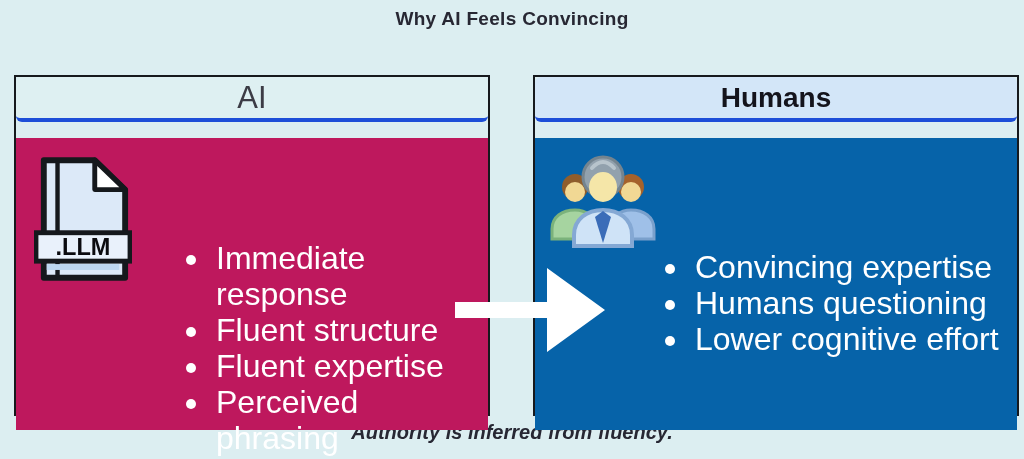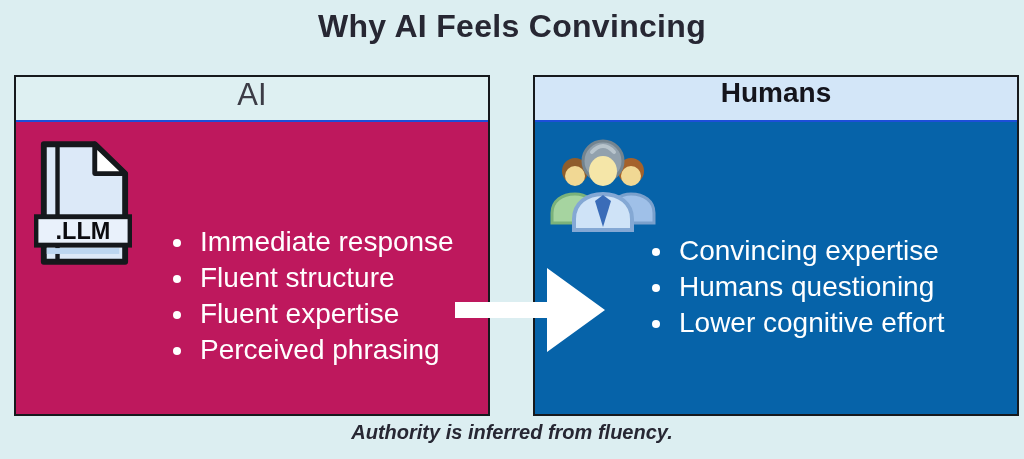--- a/index.html
+++ b/index.html
@@ -11,54 +11,55 @@
     font-family: "Liberation Sans", sans-serif;
     overflow: hidden;
   }
   .title {
     position: absolute;
     top: 8px;
     left: 0;
     right: 0;
     margin: 0;
     text-align: center;
-    font-size: 32px;
+    font-size: 19px;
     font-weight: 700;
     color: #272733;
     letter-spacing: 0.3px;
   }
   .panel {
     position: absolute;
     top: 75px;
     height: 341px;
     border: 2px solid #16191d;
     box-sizing: border-box;
     z-index: 1;
   }
   .panel-ai { left: 14px; width: 476px; }
   .panel-humans { left: 533px; width: 486px; }
   .panel-header {
     height: 45px;
     display: flex;
-    align-items: flex-start;
+    align-items: center;
     justify-content: center;
-    border-bottom: 2px solid #1d4ed8;
+    border-bottom: 4px solid #1d4ed8;
     box-sizing: border-box;
+    border-radius: 6px;
   }
   .ai-header { background: #def0f2; }
   .ai-header span { font-size: 31px; font-weight: 400; color: #3c3c46; }
   .humans-header { background: #d3e6f8; }
   .humans-header span { font-size: 28px; font-weight: 700; color: #14141c; }
   .panel-body { position: relative; height: 292px; }
   .ai-body { background: #be185d; }
   .humans-body { background: #0663a9; }
   .bullets {
-    margin: 0;
+    margin: 16px;
     color: #ffffff;
-    font-size: 28px;
+    font-size: 32px;
     line-height: 36px;
     list-style: disc outside;
   }
   .bullets li { padding-left: 4px; }
   .ai-bullets { padding: 102px 0 0 180px; }
   .humans-bullets { padding: 111px 0 0 140px; }
   .llm-icon {
     position: absolute;
     left: 18px;
     top: 17px;

